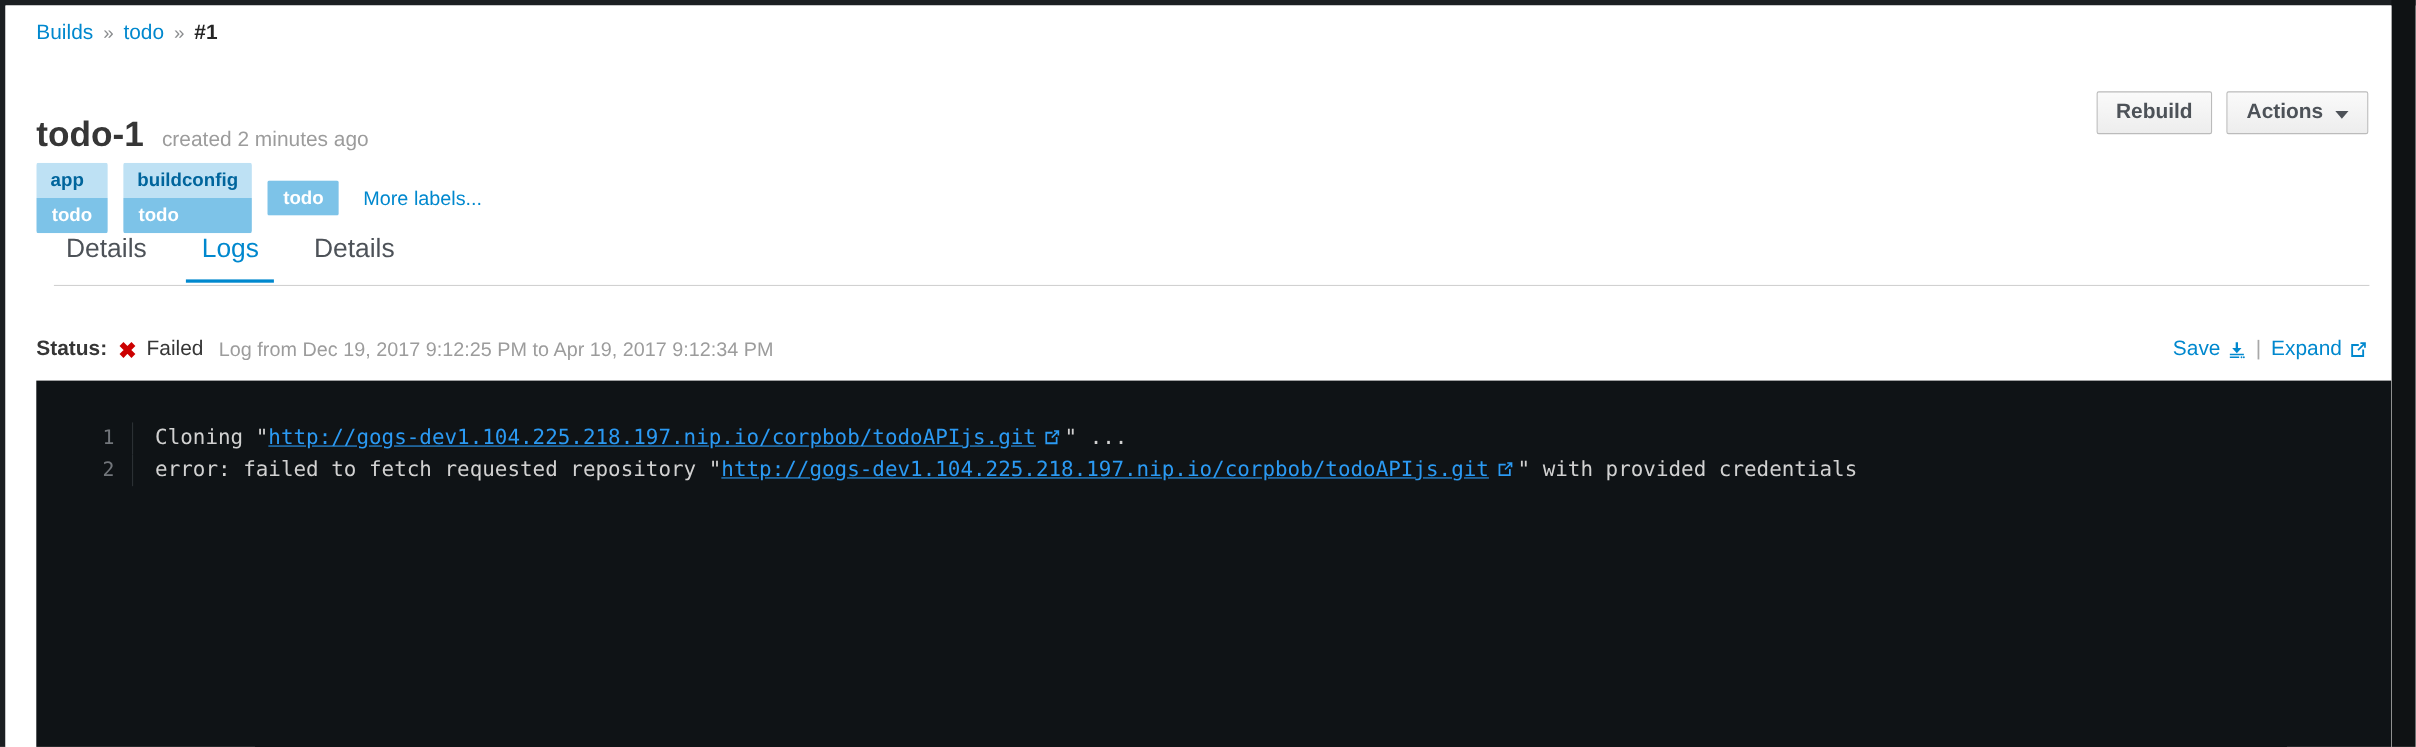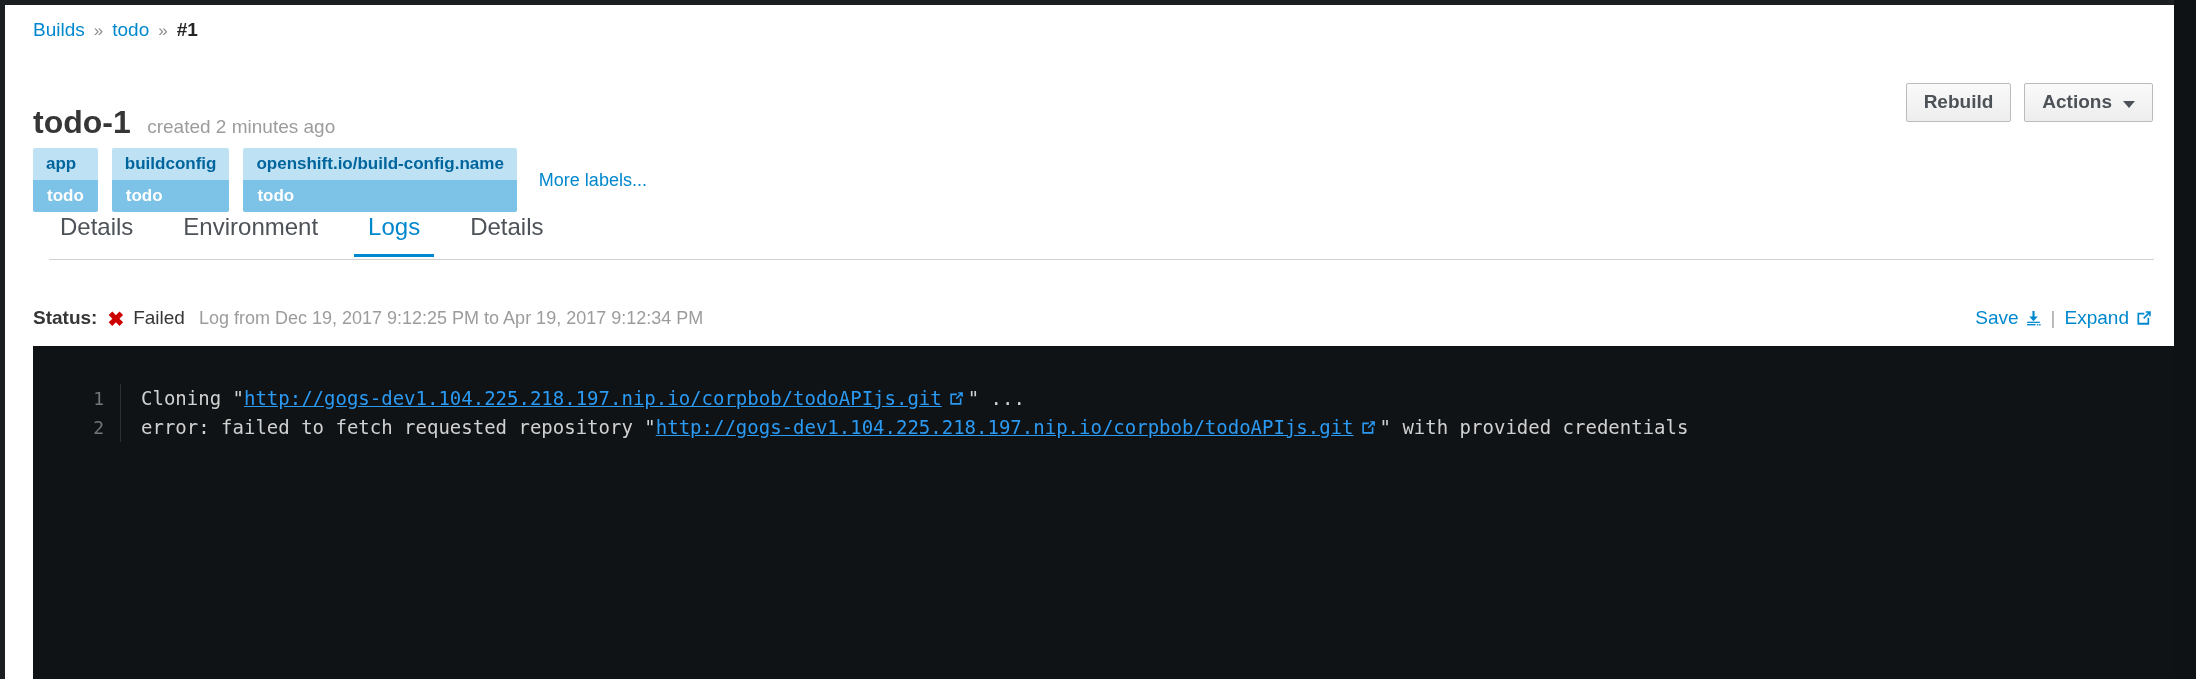--- a/index.html
+++ b/index.html
@@ -343,29 +343,27 @@
   <div class="labels-row">
     <span class="label-pair">
       <span class="label-key">app</span>
       <span class="label-val">todo</span>
     </span>
     <span class="label-pair">
       <span class="label-key">buildconfig</span>
       <span class="label-val">todo</span>
     </span>
     <span class="label-pair">
-      <span class="label-key">openshift.io/build-config.name</span>
       <span class="label-val">todo</span>
     </span>
     <a class="more-labels" href="#">More labels...</a>
   </div>
 
   <div class="tabs">
     <div class="tab">Details</div>
-    <div class="tab">Environment</div>
     <div class="tab active">Logs</div>
     <div class="tab">Details</div>
   </div>
 
   <div class="status-bar">
     <div class="status-left">
       <span class="status-label">Status:</span>
       <span class="status-x">✖</span>
       <span class="status-value">Failed</span>
       <span class="status-range">Log from Dec 19, 2017 9:12:25 PM to Apr 19, 2017 9:12:34 PM</span>

